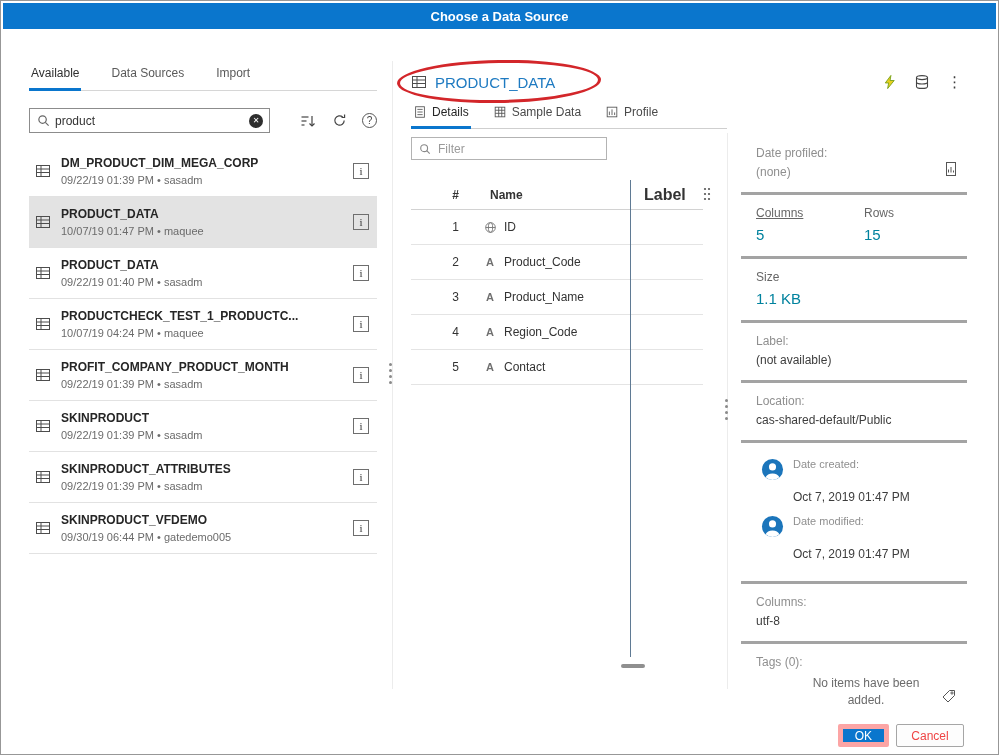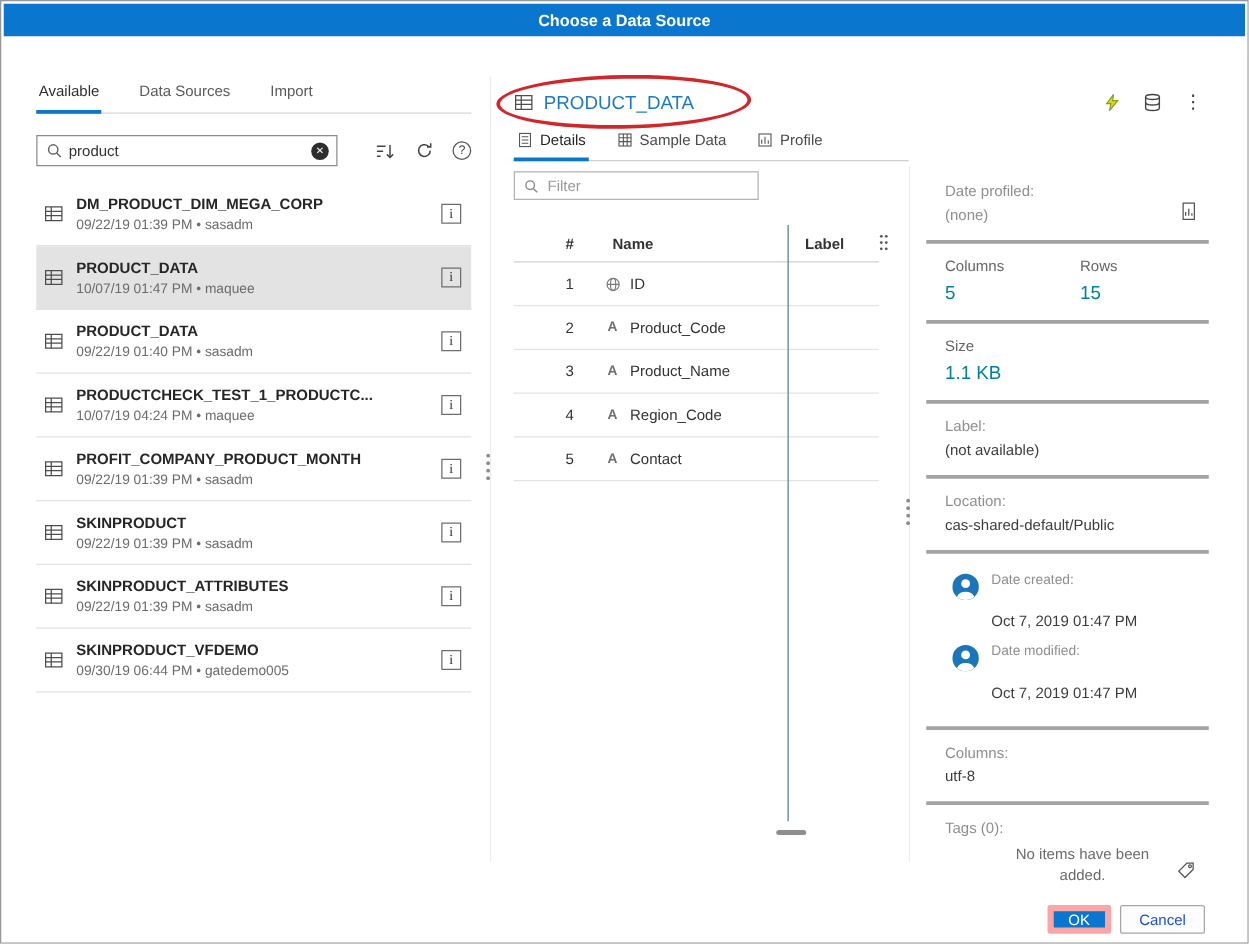--- a/index.html
+++ b/index.html
@@ -54,21 +54,21 @@
   
   .table-area { position:absolute; left:410px; top:136px; width:316px; height:540px; }
   .filter-box { display:flex; align-items:center; gap:6px; width:196px; height:23px; border:1px solid #b3b3b3; padding:0 6px; }
   .filter-input { flex:1; border:none; outline:none; font-size:12px; color:#333; font-family:"Liberation Sans",sans-serif; min-width:0; background:transparent; }
   .filter-input::placeholder { color:#9a9a9a; }
   .cols-table { position:relative; margin-top:20px; height:477px; }
   .col-row { display:flex; align-items:center; height:35px; border-bottom:1px solid #e4e4e4; width:292px; }
   .col-row.hdr { height:30px; font-weight:bold; border-bottom:1px solid #d2d2d2; position:relative; }
   .cell-num { width:68px; text-align:right; padding-right:20px; font-size:12px; color:#333; flex:none; }
   .cell-name { width:147px; display:flex; align-items:center; gap:7px; font-size:12px; color:#333; padding-left:4px; flex:none; }
-  .cell-label { flex:1; font-size:12px; color:#333; padding-left:18px; }
+  .cell-label { flex:1; font-size:16px; color:#333; padding-left:18px; }
   .hdr .cell-name { padding-left:11px; }
   .type-icon { width:14px; height:14px; display:inline-flex; align-items:center; justify-content:center; flex:none; }
   .char-type { font-size:11px; font-weight:bold; color:#707070; }
   .v-line { position:absolute; left:219px; top:0; height:477px; width:1px; background:#5f7a94; }
   .col-options { position:absolute; right:-8px; top:7px; cursor:pointer; }
   .h-thumb { position:absolute; top:527px; left:210px; width:24px; height:4px; border-radius:2px; background:#8f8f8f; cursor:pointer; }
 
   
   .info-panel { position:absolute; left:740px; top:134px; width:226px; font-size:12px; }
   .ip-section { padding:11px 4px 13px 15px; border-bottom:3px solid #a3a3a3; position:relative; }
@@ -82,21 +82,21 @@
   .person-row { display:flex; align-items:flex-start; gap:9px; padding:4px 0 7px 5px; }
   .person-texts .ip-label { font-size:11px; }
   .person-texts .ip-value { margin-top:20px; }
   .tags-msg { margin:6px 0 0 48px; width:124px; text-align:center; color:#6b6b6b; line-height:1.45; }
   .tag-corner { position:absolute; right:10px; top:44px; }
 
   
   .footer { position:absolute; right:34px; bottom:7px; display:flex; gap:7px; }
   .btn { height:23px; font-size:12px; border-radius:2px; padding:0 12px; cursor:pointer; font-family:"Liberation Sans",sans-serif; }
   .btn-ok { background:#0a76cd; color:#fff; border:5px solid #fca5a5; min-width:46px; }
-  .btn-cancel { background:#fdfdfd; color:#1d4ed8; border:1px solid #a6a6a6; min-width:68px; }
+  .btn-cancel { background:#fdfdfd; color:#ef4444; border:1px solid #a6a6a6; min-width:68px; }
 
   svg { display:block; }
 </style>
 </head>
 <body>
 
 <div class="dialog">
 
   <div class="titlebar">
     <span>Choose a Data Source</span>
@@ -452,21 +452,21 @@
             <rect x="3.5" y="1.5" width="9" height="13"></rect>
             <line x1="5.5" y1="11.5" x2="5.5" y2="8.5"></line>
             <line x1="8" y1="11.5" x2="8" y2="6"></line>
             <line x1="10.5" y1="11.5" x2="10.5" y2="9.5"></line>
           </svg>
       </span>
     </div>
 
     <div class="ip-section two-col">
       <div class="colA">
-        <div class="ip-label" style="color:#666;">Columns</div>
+        <div class="ip-label" style="color:#666;text-decoration:underline;">Columns</div>
         <div class="teal">5</div>
       </div>
       <div>
         <div class="ip-label" style="color:#666;">Rows</div>
         <div class="teal">15</div>
       </div>
     </div>
 
     <div class="ip-section">
       <div class="ip-label" style="color:#666;">Size</div>

